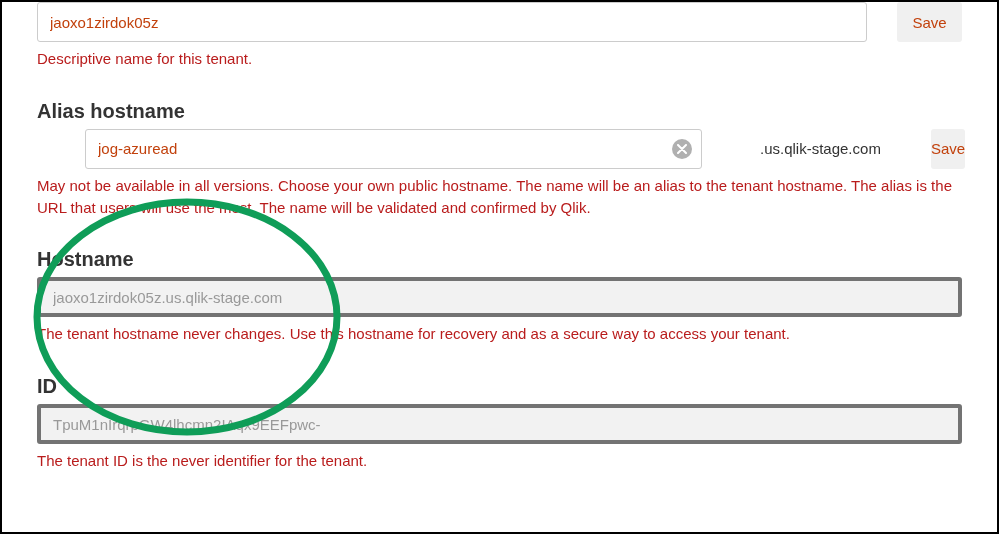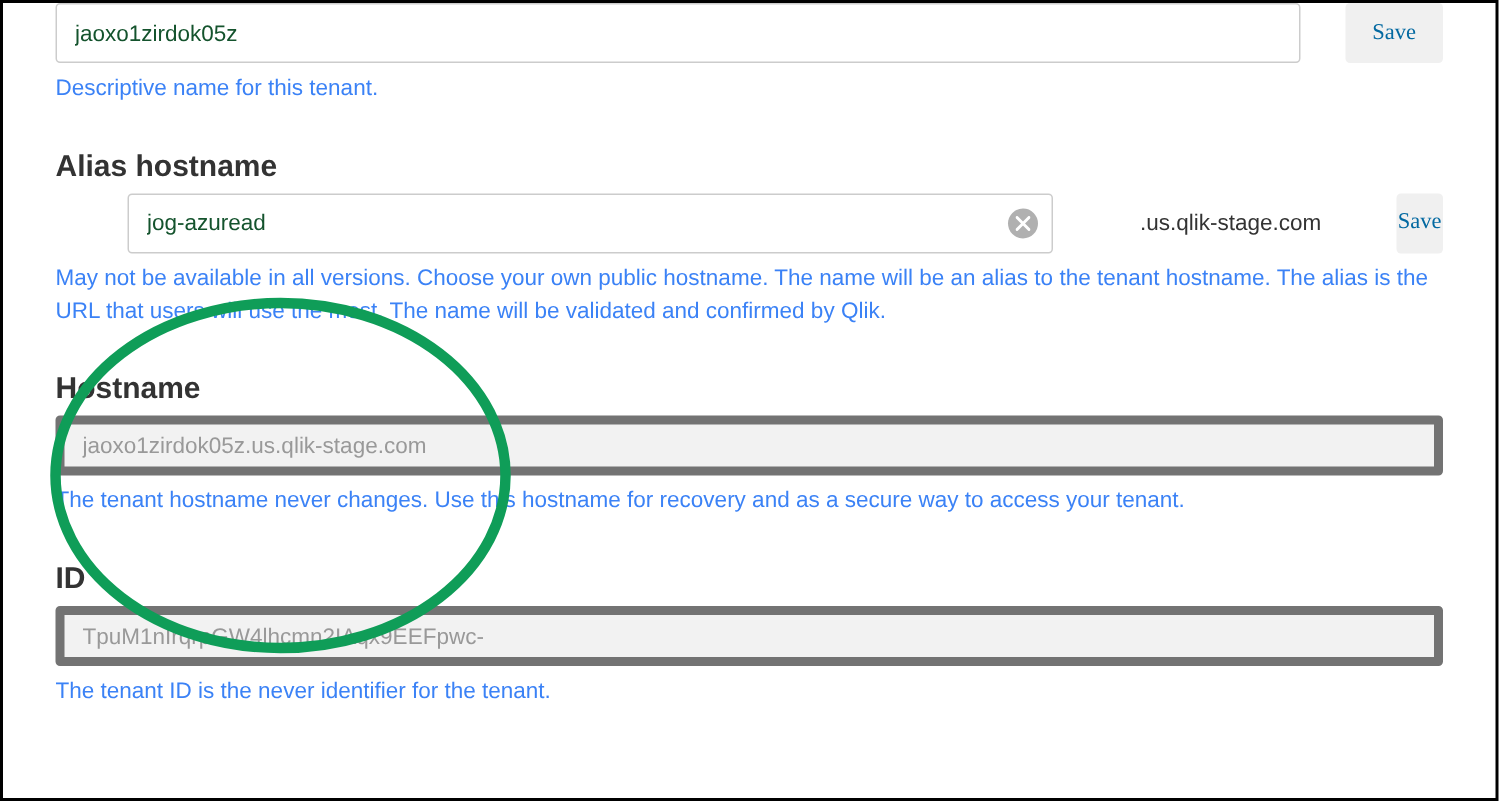--- a/index.html
+++ b/index.html
@@ -34,31 +34,31 @@
       flex: 1;
       padding-left: 48px;
     }
     .text-input {
       width: 100%;
       height: 40px;
       border: 1px solid #ccc;
       border-radius: 3px;
       padding: 8px 12px;
       font-size: 15px;
-      color: #14532d;
+      color: #c2410c;
       background: #fff;
       font-family: inherit;
     }
     .text-input.with-clear {
       padding-right: 40px;
     }
     .text-input.readonly {
       background: #f2f2f2;
       color: #999;
-      border: 6px solid #737373;
+      border: 4px solid #737373;
     }
     .clear-btn {
       position: absolute;
       right: 10px;
       top: 50%;
       transform: translateY(-50%);
       width: 20px;
       height: 20px;
       border-radius: 50%;
       background: #b0b0b0;
@@ -69,27 +69,27 @@
       border: none;
     }
     .clear-btn svg { display: block; }
     .save-btn {
       width: 65px;
       height: 40px;
       background: #f0f0f0;
       border: none;
       border-radius: 3px;
       font-size: 15px;
-      color: #0369a1;
+      color: #c2410c;
       cursor: pointer;
-      font-family: Liberation Serif, serif;
+      font-family: Liberation Sans, sans-serif;
     }
     .help {
       font-size: 15px;
-      color: #3b82f6;
+      color: #b91c1c;
       margin-top: 6px;
       line-height: 1.45;
     }
     .suffix {
       font-size: 15px;
       color: #333;
       margin-left: 42px;
     }
     .name-row {
       display: flex;

